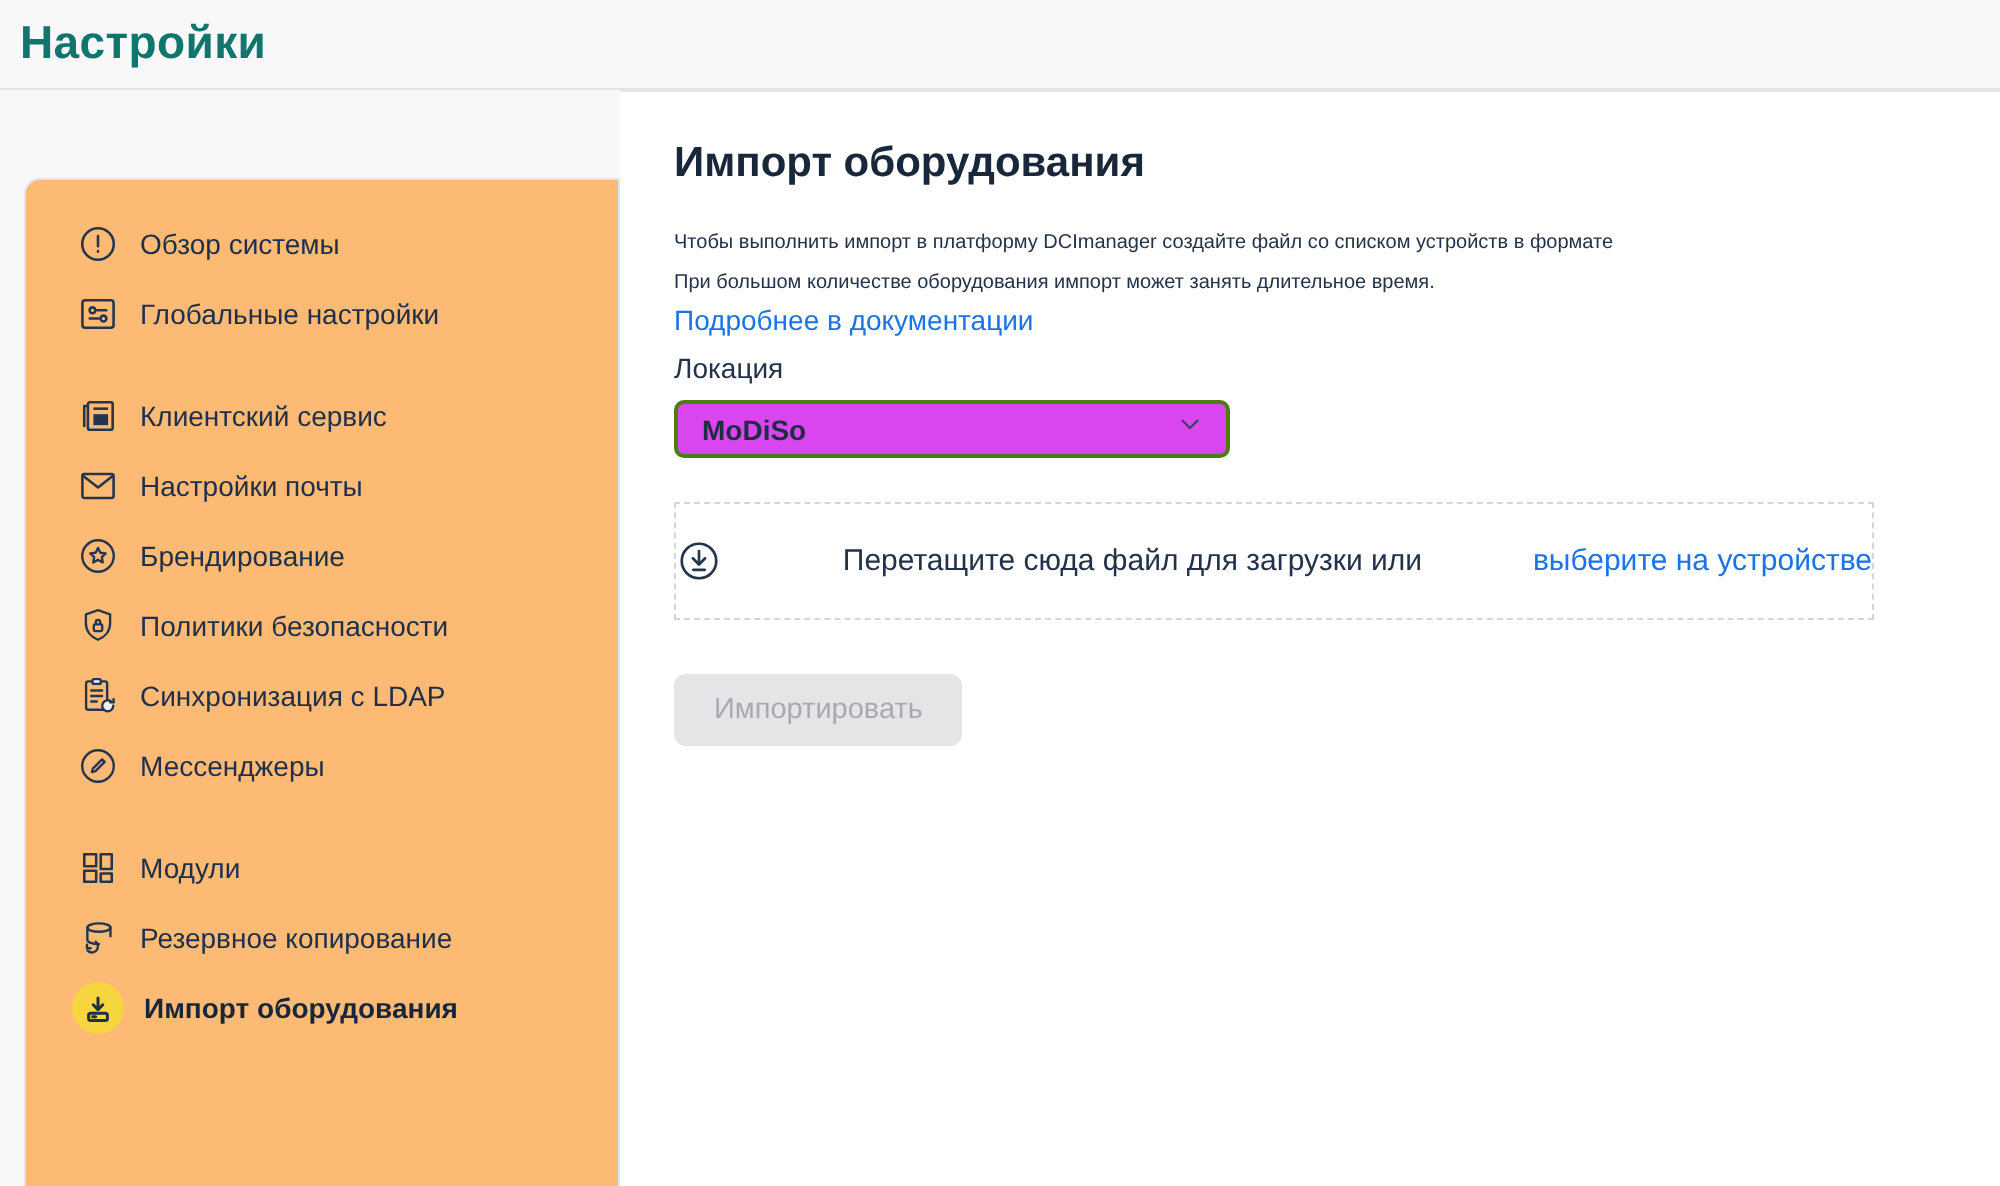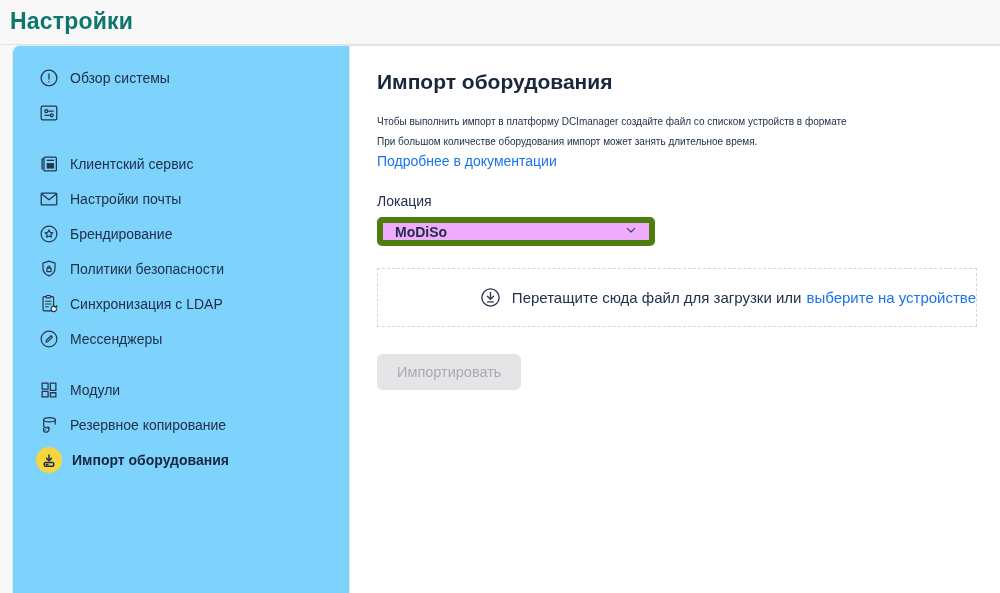--- a/index.html
+++ b/index.html
@@ -8,23 +8,23 @@
     background:#f8f8f9; color:#1f2f45; }
 
   
   .header { height:45px; padding:8px 0 0 10px; background:#f8f8f9;
     border-bottom:1px solid #e1e3e6; }
   .header h1 { font-size:23px; font-weight:700; color:#0f766e; letter-spacing:.2px; }
 
   
   .content-row { display:flex; height:548px; }
   .gutter { width:12px; }
-  .sidebar { width:338px; background:#7dd3fc;
+  .sidebar { width:298px; background:#fdba74;
     border:1px solid #dee6ef; border-bottom:none;
-    border-top-left-radius:8px; padding-top:14px; }
+    border-top-left-radius:8px; padding-top:14px;margin-top:44px; }
   .main { flex:1; background:#ffffff; border-top:1px solid #e4e6e9;
     padding:24px 0 0 27px; overflow:hidden; }
 
   
   .nav-group { margin-bottom:16px; }
   .nav-item { display:flex; align-items:center; gap:10px;
     height:35px; padding-left:25px; cursor:pointer;
     font-size:14px; color:#20304a; }
   .nav-item .ico { width:22px; height:22px; flex:0 0 22px;
     display:flex; align-items:center; justify-content:center; }
@@ -33,30 +33,30 @@
     background:#f6d53f; display:flex; align-items:center; justify-content:center;
     margin-left:-2px; }
 
   
   .page-heading { font-size:21px; font-weight:700; color:#19273b; }
   .desc { margin-top:18px; font-size:10px; line-height:20px; color:#22324a; }
   .desc div { white-space:nowrap; overflow:hidden; }
   a.link { color:#1a73e8; text-decoration:none; cursor:pointer; }
   .docs-link { display:inline-block; margin-top:0; font-size:14px; }
 
-  .field-label { margin-top:23px; font-size:14px; color:#22324a; }
-  .select { margin-top:8px; width:278px; height:29px; background:#f0abfc;
-    border:6px solid #4d7c0f; border-radius:5px; display:flex;
+  .field-label { margin-top:6px; font-size:14px; color:#22324a; }
+  .select { margin-top:8px; width:278px; height:29px; background:#d946ef;
+    border:2px solid #4d7c0f; border-radius:5px; display:flex;
     align-items:center; justify-content:space-between; padding:0 10px 0 12px;
     cursor:pointer; }
   .select .val { font-size:14px; font-weight:700; color:#1d2d44; }
 
   .dropzone { margin-top:22px; width:600px; height:59px;
     border:1px dashed #d2d7dd; background:#fff;
-    display:flex; align-items:center; justify-content:flex-end; gap:10px;
+    display:flex; align-items:center; justify-content:space-between; gap:10px;
     font-size:15px; color:#22324a; cursor:pointer; }
 
   .btn { margin-top:27px; display:inline-block; border:none;
     background:#e5e5e7; color:#a7abb0; font-size:14.5px;
     font-family:inherit; padding:10px 20px; border-radius:6px; cursor:default; }
 </style>
 </head>
 <body>
 
 <div class="header">
@@ -82,20 +82,21 @@
       <div class="nav-item">
         <span class="ico">
           <svg width="22" height="22" viewBox="0 0 24 24" fill="none" stroke="#24364e" stroke-width="1.4" stroke-linecap="round">
             <rect x="3.5" y="4.5" width="17" height="15" rx="1.5"></rect>
             <circle cx="9" cy="10" r="1.6"></circle>
               <line x1="11.6" y1="10" x2="16.5" y2="10"></line>
             <line x1="7.5" y1="14.5" x2="12.4" y2="14.5"></line>
               <circle cx="15" cy="14.5" r="1.6"></circle>
           </svg>
         </span>
+        <span>Глобальные настройки</span>
       </div>
     </div>
 
     <div class="nav-group">
       <div class="nav-item">
         <span class="ico">
           <svg width="22" height="22" viewBox="0 0 24 24" fill="none" stroke="#24364e" stroke-width="1.4" stroke-linejoin="round">
             <rect x="6.5" y="4.5" width="13.5" height="15" rx="1"></rect>
             <path d="M6.5 6.5h-2v11.5"></path>
             <line x1="9.5" y1="8" x2="17.5" y2="8"></line>

